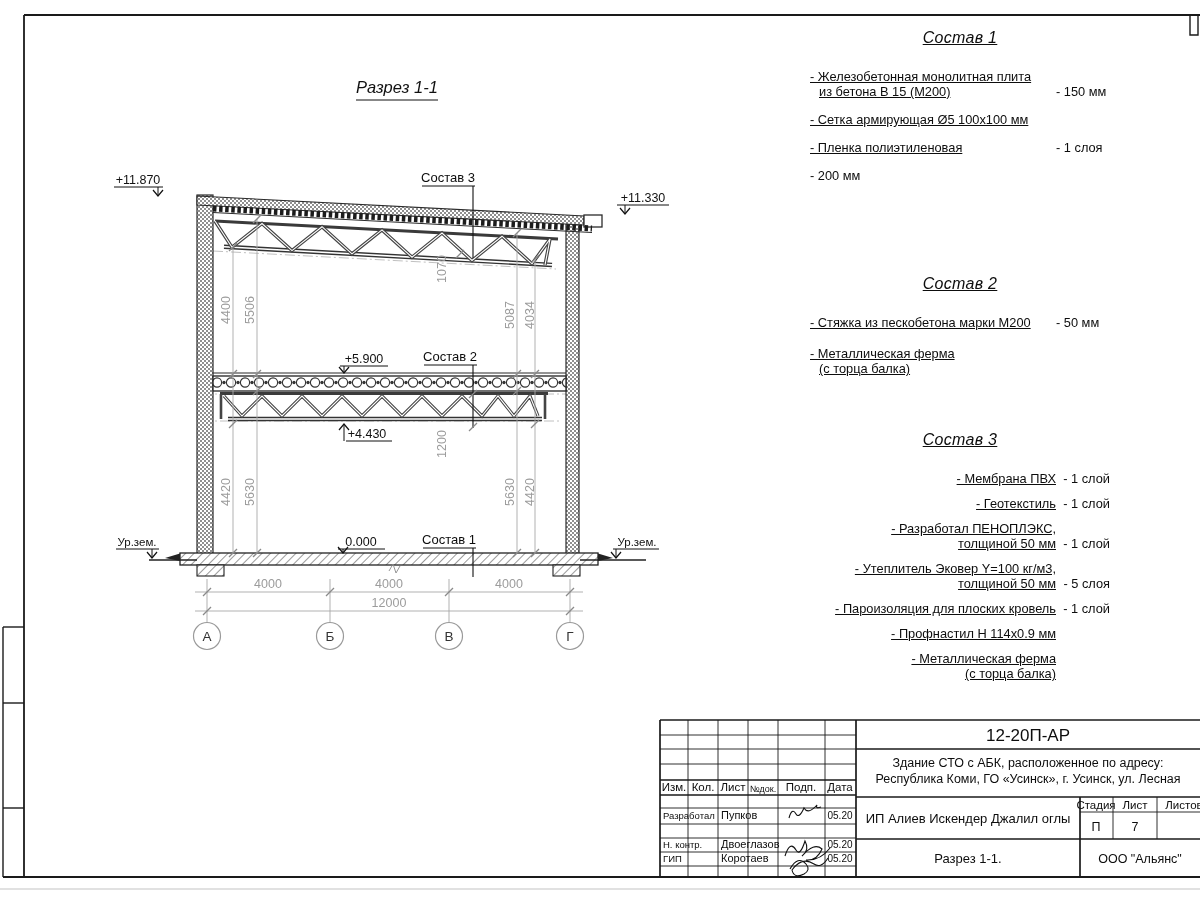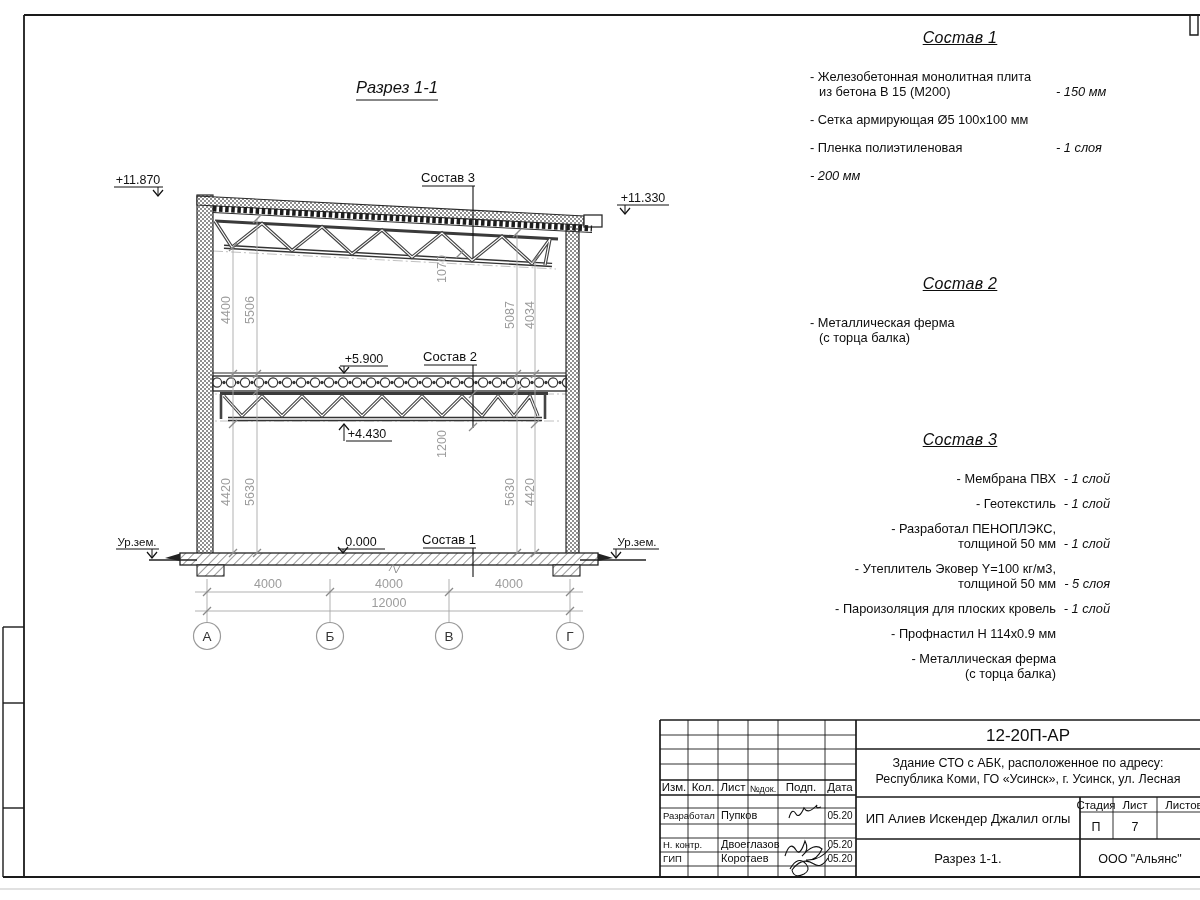--- a/index.html
+++ b/index.html
@@ -3,23 +3,23 @@
 <meta charset="utf-8">
 <style>
   html,body{margin:0;padding:0;background:#fff;}
   #sheet{position:relative;width:1200px;height:900px;background:#fff;overflow:hidden;
          font-family:"Liberation Sans",sans-serif;color:#111;}
   svg{position:absolute;left:0;top:0;font-family:"Liberation Sans",sans-serif;}
   .sostav{position:absolute;width:300px;font-size:12.8px;line-height:15px;color:#0d0d0d;}
   .s-title{text-align:center;font-style:italic;font-size:16px;text-decoration:underline;
            margin-bottom:24px;letter-spacing:.3px;}
   .row{display:flex;align-items:flex-end;margin-bottom:13px;}
-  .txt{width:246px;}
+  .txt{width:246px;text-decoration:underline;}
   .l2{padding-left:9px;}
-  .val{flex:1;white-space:nowrap;font-style:italic;}
+  .val{flex:1;white-space:nowrap;}
   #s2 .row{margin-bottom:16px;}
   #s3 .row{margin-bottom:10px;text-align:right;}
 </style>
 </head>
 <body>
 
 <div id="sheet">
 
 <svg width="1200" height="900" viewBox="0 0 1200 900">
   <defs>
@@ -343,20 +343,27 @@
     </div>
     <div class="row">
       <div class="val">- 200 мм</div>
     </div>
   </div>
 
   <div class="sostav" id="s2" style="left:810px;top:276px">
     <div class="s-title">Состав 2</div>
     <div class="row">
       <div class="txt">
+          <div class="l1">- Стяжка из пескобетона марки М200</div>
+          <div class="l2"></div>
+        </div>
+      <div class="val">- 50 мм</div>
+    </div>
+    <div class="row">
+      <div class="txt">
           <div class="l1">- Металлическая ферма</div>
           <div class="l2">(с торца балка)</div>
         </div>
       <div class="val"></div>
     </div>
   </div>
 
   <div class="sostav" id="s3" style="left:810px;top:432px">
     <div class="s-title">Состав 3</div>
     <div class="row">

